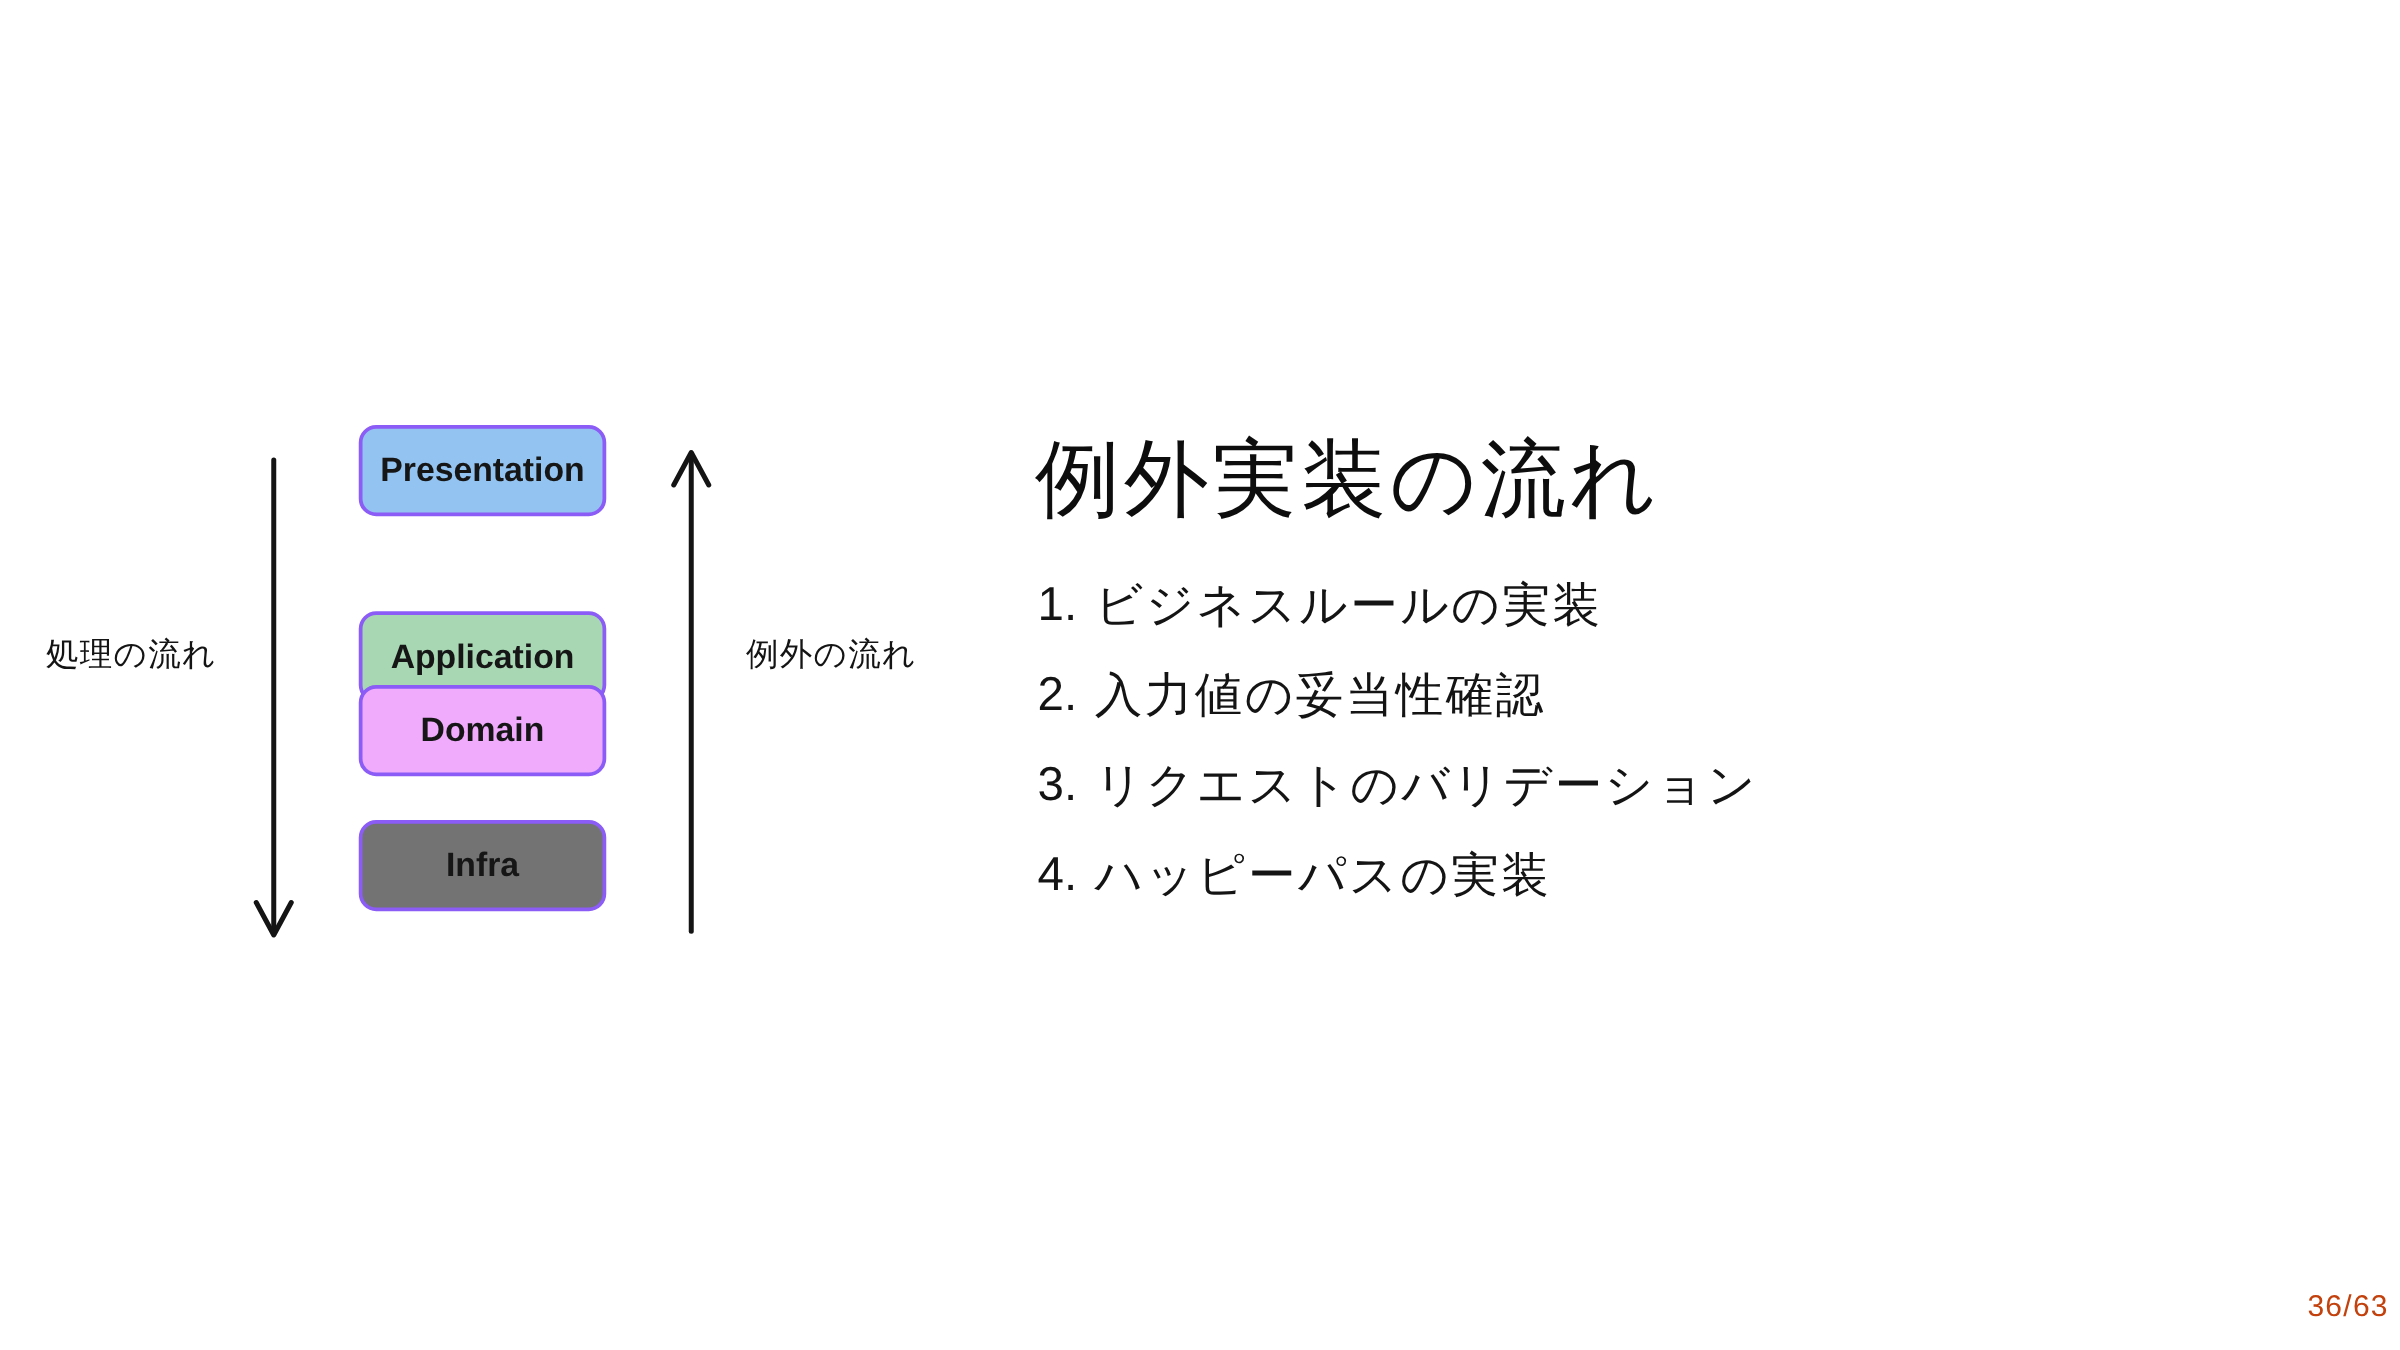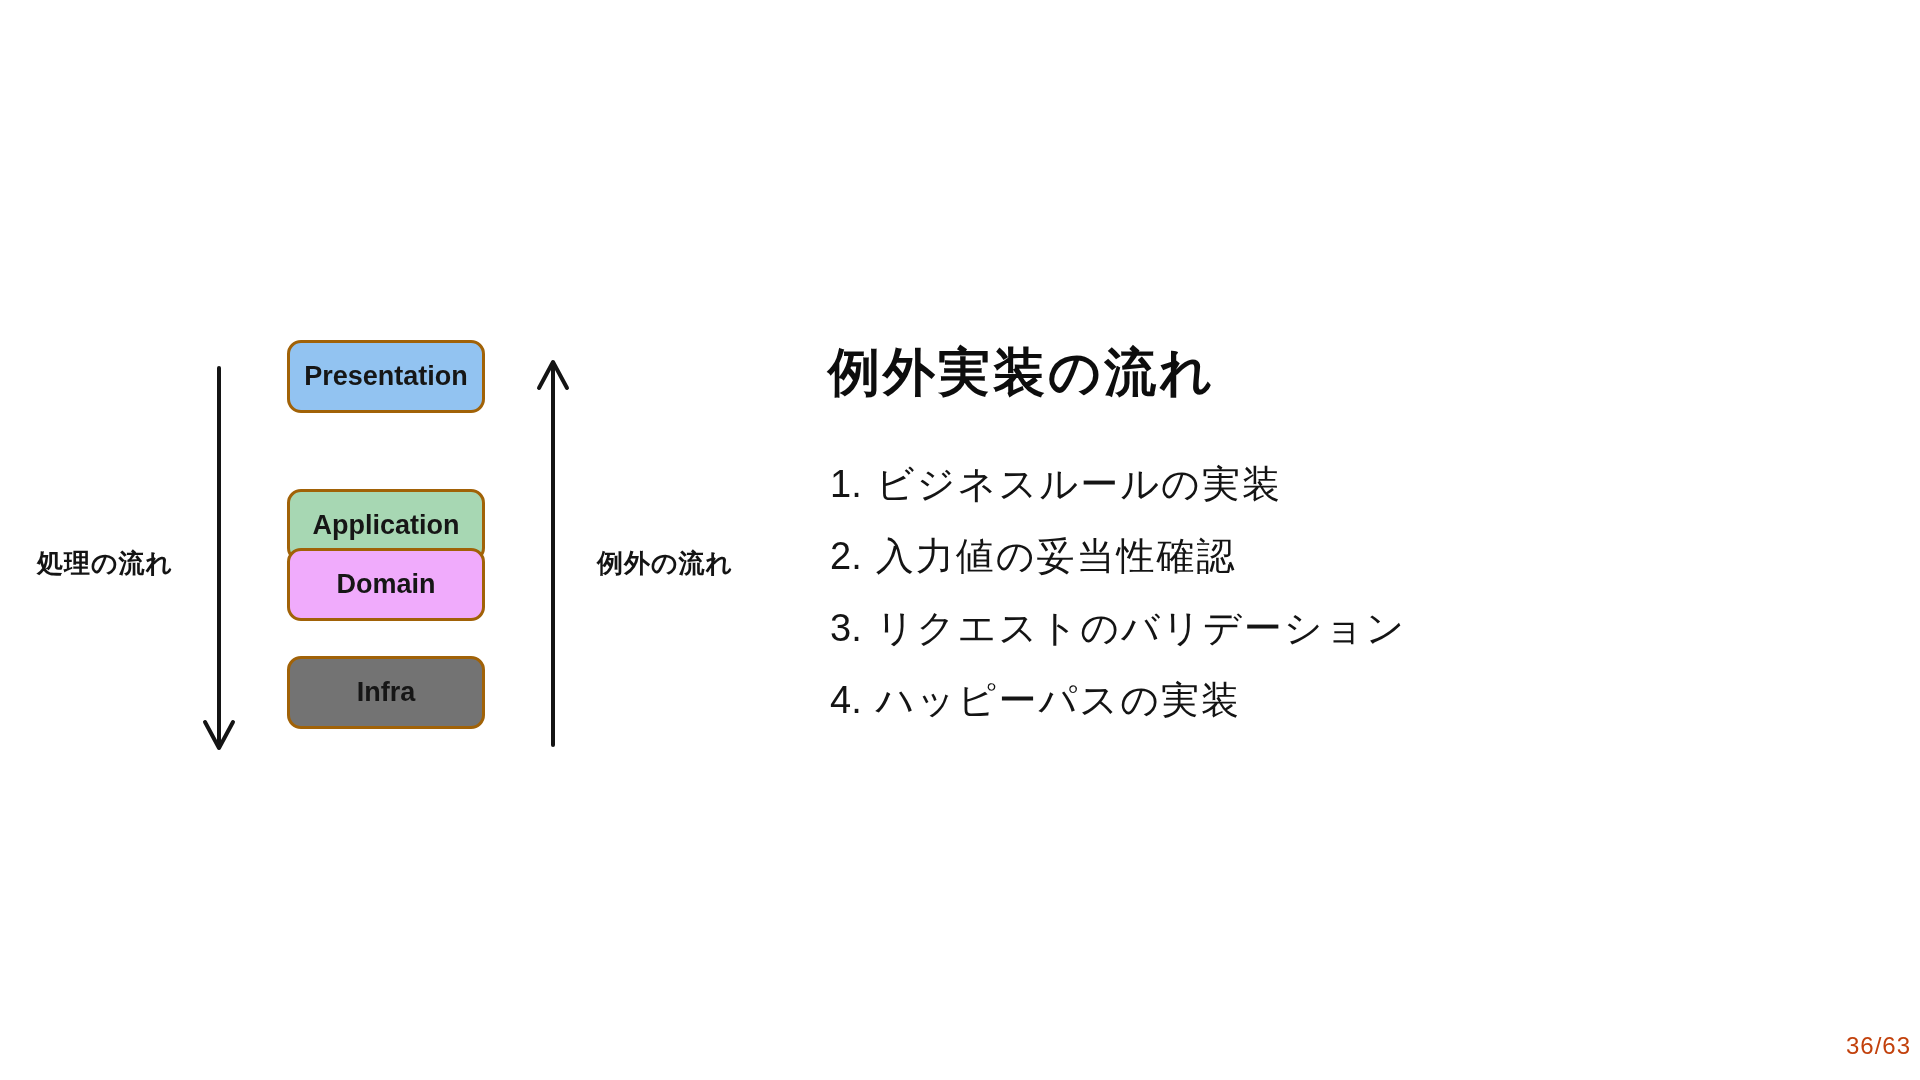--- a/index.html
+++ b/index.html
@@ -24,49 +24,48 @@
   
   .arrow-svg {
     position: absolute;
     overflow: visible;
   }
   .flow-label {
     position: absolute;
     width: 170px;
     text-align: center;
     font-size: 26px;
-    font-weight: 700;
+    font-weight: 400;
     color: #141414;
     letter-spacing: 1px;
     white-space: nowrap;
-    margin-top: 40px;
   }
   .layer-box {
     position: absolute;
     left: 287px;
     width: 198px;
     height: 73px;
     box-sizing: border-box;
-    border: 3px solid #a16207;
+    border: 3px solid #8b5cf6;
     border-radius: 14px;
     display: flex;
     align-items: center;
     justify-content: center;
     font-size: 27px;
     font-weight: 700;
     color: #161616;
   }
 
   
   .slide-title {
     position: absolute;
     left: 828px;
     top: 338px;
-    font-size: 52px;
-    font-weight: 700;
+    font-size: 68px;
+    font-weight: 400;
     letter-spacing: 3px;
     color: #0d0d0d;
     white-space: nowrap;
   }
   .steps {
     position: absolute;
     left: 830px;
     top: 460px;
     display: flex;
     flex-direction: column;

